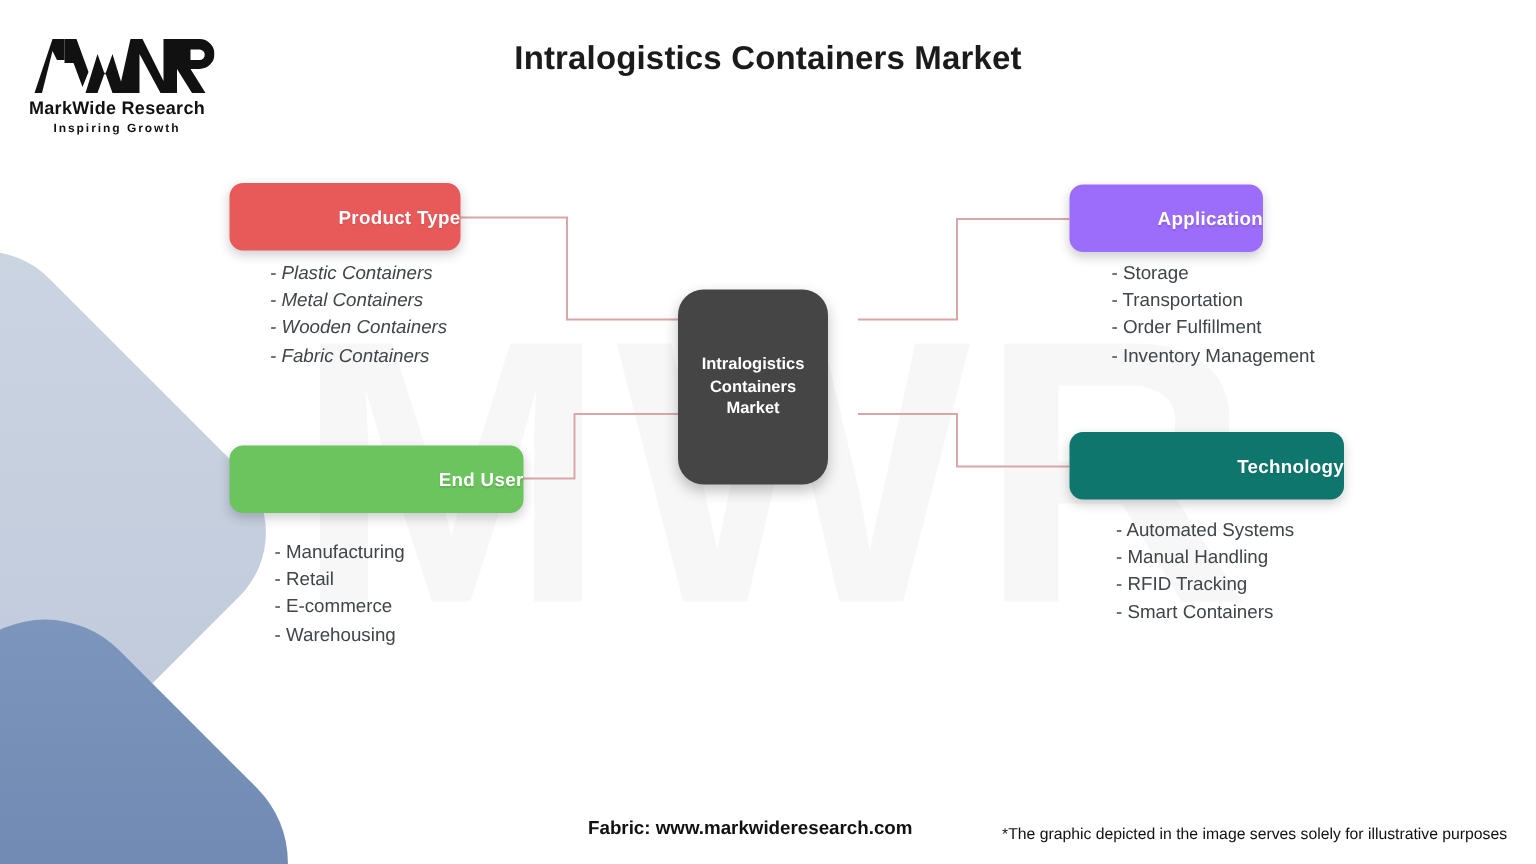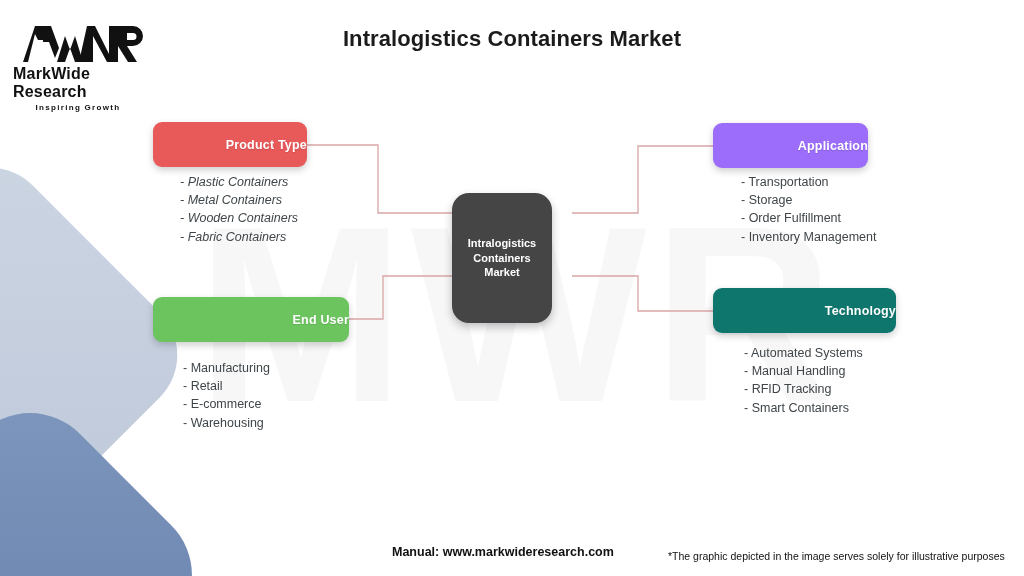--- a/index.html
+++ b/index.html
@@ -32,22 +32,22 @@
     width:270px;height:270px;
     background:linear-gradient(135deg,#7e97bd 0%,#6f88b2 60%,#6680ab 100%);
     border-radius:70px 70px 110px 70px;
     transform:rotate(45deg);
   }
 
   
   .logo{position:absolute;left:13px;top:24px;width:130px;}
   .logo-mark{display:block;}
   .logo-name{
-    font-size:16px;font-weight:bold;color:#111;letter-spacing:.2px;
-    margin-top:1px;font-family:"Liberation Sans", sans-serif;
+    font-size:12px;font-weight:bold;color:#111;letter-spacing:.2px;
+    text-align:center;margin-top:1px;font-family:"Liberation Sans", sans-serif;
   }
   .logo-tag{
     font-size:8px;font-weight:bold;color:#111;letter-spacing:1.3px;
     text-align:center;margin-top:2px;
   }
 
   
   .title{
     position:absolute;left:0;right:0;top:26px;
     text-align:center;
@@ -63,21 +63,21 @@
     position:absolute;
     border-radius:9px;
     box-shadow:0 3px 7px rgba(30,30,40,.22);
     display:flex;align-items:center;justify-content:flex-end;
     color:#ffffff;font-weight:bold;font-size:12.5px;
     letter-spacing:.2px;
     text-shadow:0 1px 1px rgba(0,0,0,.12);
   }
   .pill-product{left:153px;top:122px;width:154px;height:45px;background:#e8595a;}
   .pill-enduser{left:153px;top:297px;width:196px;height:45px;background:#6cc45f;}
-  .pill-application{left:713px;top:123px;width:155px;height:45px;background:#9b6dfa;}
+  .pill-application{left:713px;top:123px;width:129px;height:45px;background:#9b6dfa;}
   .pill-technology{left:713px;top:288px;width:138px;height:45px;background:#0f766e;padding-left:45px;}
 
   .hub{
     position:absolute;left:452px;top:193px;width:100px;height:130px;
     background:#454545;border-radius:17px;
     box-shadow:0 4px 9px rgba(30,30,40,.28);
     display:flex;align-items:center;justify-content:center;text-align:center;
     color:#fff;font-weight:bold;font-size:11px;line-height:1.35;
     padding:0 8px;box-sizing:border-box;
   }
@@ -152,22 +152,22 @@
     <div>- Plastic Containers</div>
     <div>- Metal Containers</div>
     <div>- Wooden Containers</div>
     <div>- Fabric Containers</div>
   </div>
 
   <div class="pill pill-application">
     <span>Application</span>
   </div>
   <div class="items items-application">
+    <div>- Storage</div>
     <div>- Transportation</div>
-    <div>- Storage</div>
     <div>- Order Fulfillment</div>
     <div>- Inventory Management</div>
   </div>
 
   <div class="pill pill-enduser">
     <span>End User</span>
   </div>
   <div class="items items-enduser">
     <div>- Manufacturing</div>
     <div>- Retail</div>
@@ -178,16 +178,16 @@
   <div class="pill pill-technology">
     <span>Technology</span>
   </div>
   <div class="items items-technology">
     <div>- Automated Systems</div>
     <div>- Manual Handling</div>
     <div>- RFID Tracking</div>
     <div>- Smart Containers</div>
   </div>
 
-  <div class="source">Manual: www.markwideresearch.com</div>
+  <div class="source">Fabric: www.markwideresearch.com</div>
   <div class="disclaimer">*The graphic depicted in the image serves solely for illustrative purposes</div>
 
 </div>
 
 </body></html>

